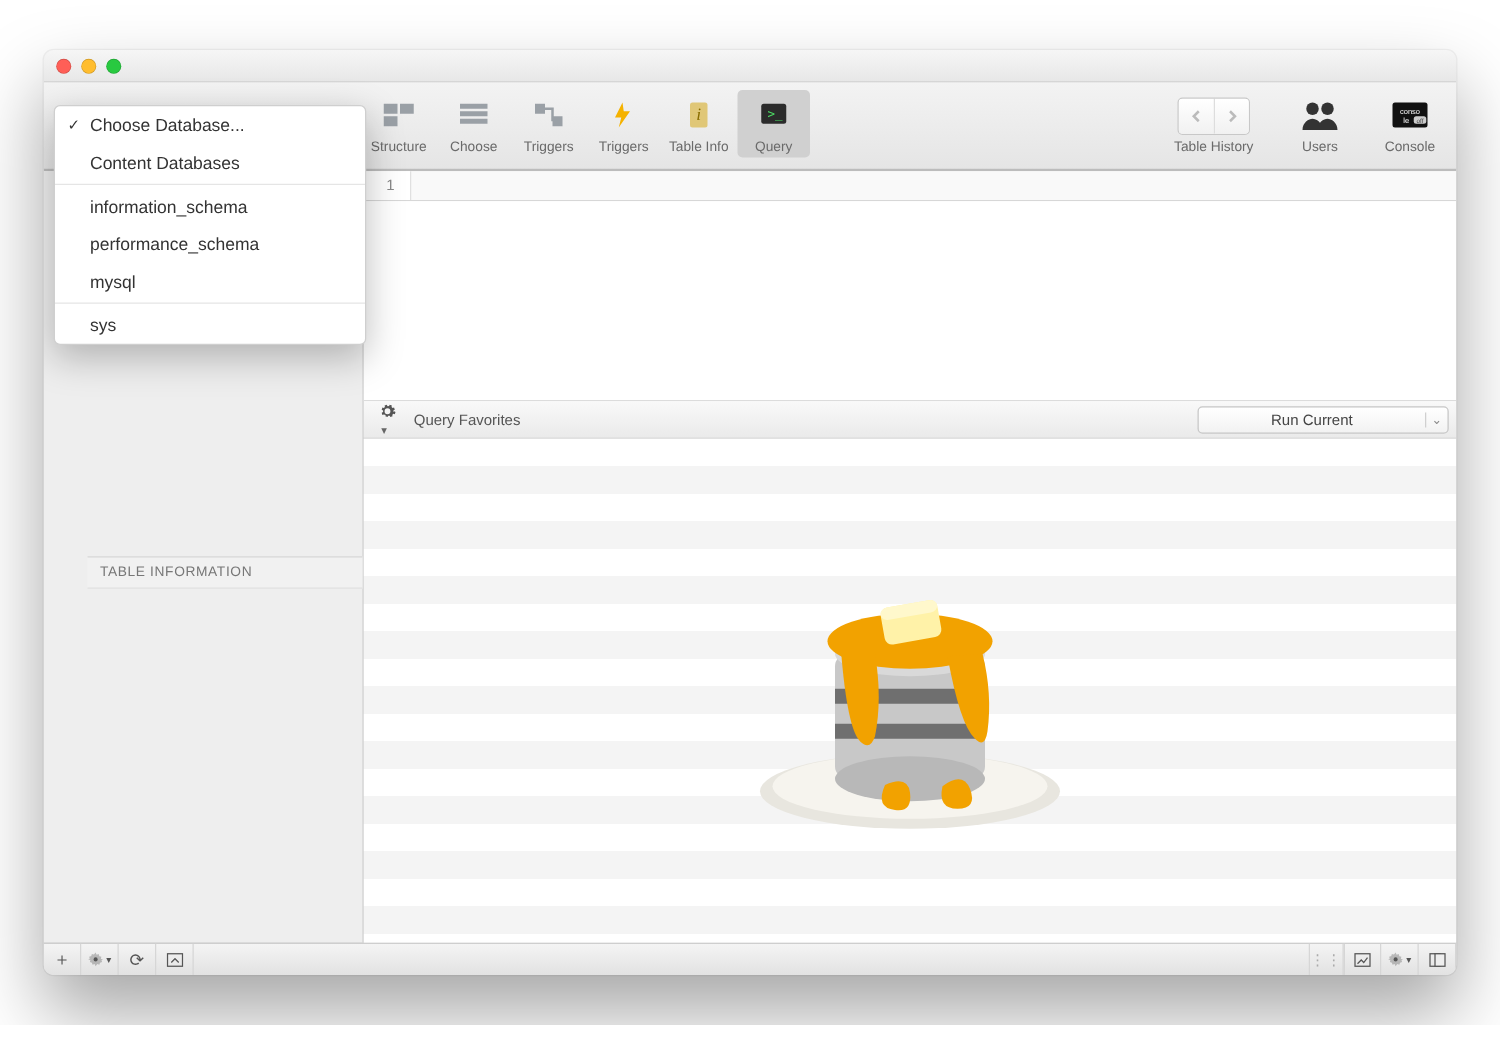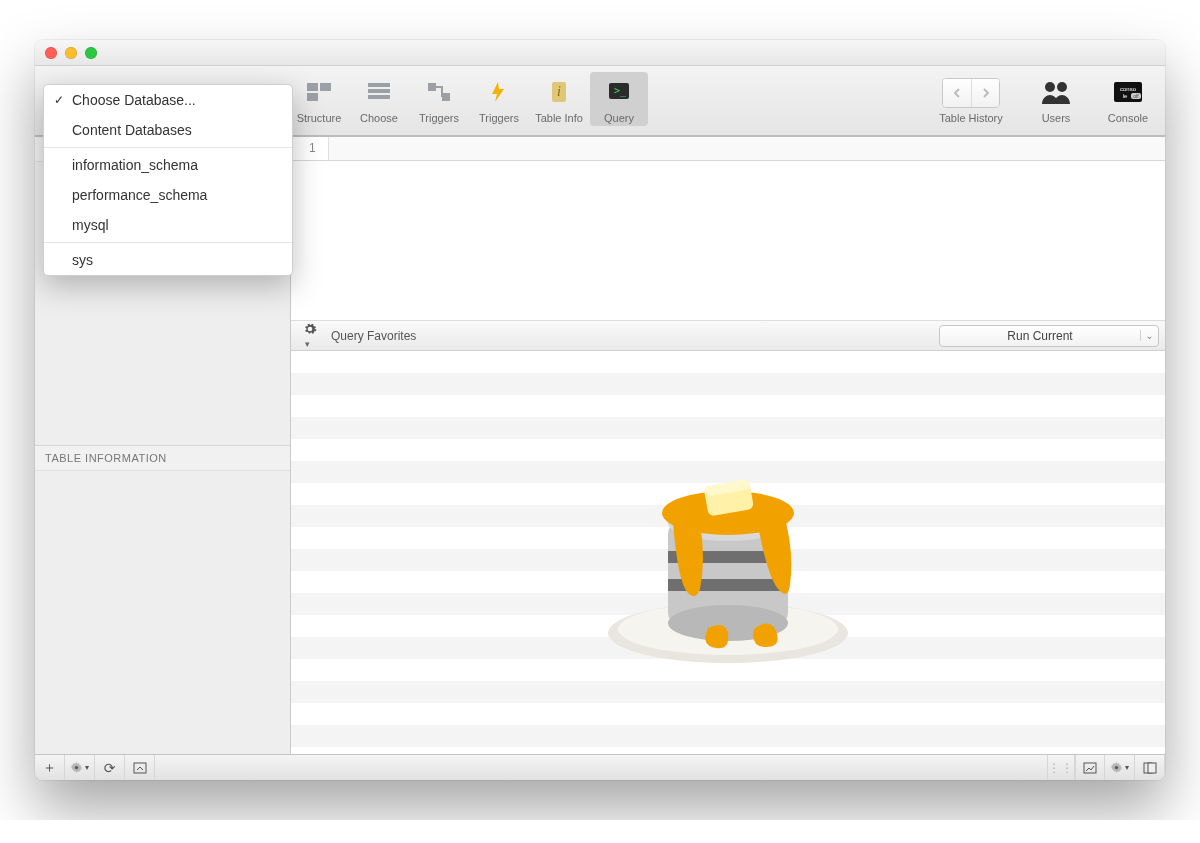--- a/index.html
+++ b/index.html
@@ -72,20 +72,21 @@
   .navbtn{width:28px; height:28px; display:flex;align-items:center;justify-content:center;color:#bbb;font-size:14px; background:linear-gradient(#fff,#f1f1f1);}
   .navbtn + .navbtn{border-left:1px solid #ddd;}
   
   .body { flex:1; display:flex; background:#fff; border-top:1px solid #bcbcbc;}
   .sidebar {
     width:256px;
     background:#eeeeee;
     border-right:1px solid #c9c9c9;
     display:flex;
     flex-direction:column;
+    padding-left:35px;
   }
   .side-section-title{
     padding:6px 10px; font-size:11px; letter-spacing:.5px; color:#777;
     border-bottom:1px solid #e0e0e0; background:#f1f1f1;
   }
   .side-body{flex:1;}
   
   .main { flex:1; display:flex; flex-direction:column; position:relative; }
   .tabstrip{
     height:24px; background:#f9f9f9; border-bottom:1px solid #d7d7d7; display:flex;
@@ -99,21 +100,21 @@
   
   .mid-controls{
     height:30px; background:linear-gradient(#f9f9f9,#eaeaea);
     border-bottom:1px solid #cfcfcf;
     display:flex; align-items:center; padding:0 6px; gap:8px;
     font-size:12px; color:#555;
   }
   .gear-btn{ padding:2px 6px; }
   .mid-spacer{flex:1;}
   .run-current{
-    width:220px; height:22px; background:linear-gradient(#fff,#f2f2f2);
+    width:201px; height:22px; background:linear-gradient(#fff,#f2f2f2);
     border:1px solid #c7c7c7; border-radius:4px; display:flex; align-items:center;
     font-size:12px; color:#444; position:relative;
   }
   .run-current .label{flex:1; text-align:center;}
   .run-caret{width:18px; border-left:1px solid #d0d0d0; display:flex;align-items:center;justify-content:center;font-size:10px;color:#888;}
   
   .results{
     flex:1;
     background: repeating-linear-gradient(#fff 0, #fff 22px, #f4f4f4 22px, #f4f4f4 44px);
     position:relative;

